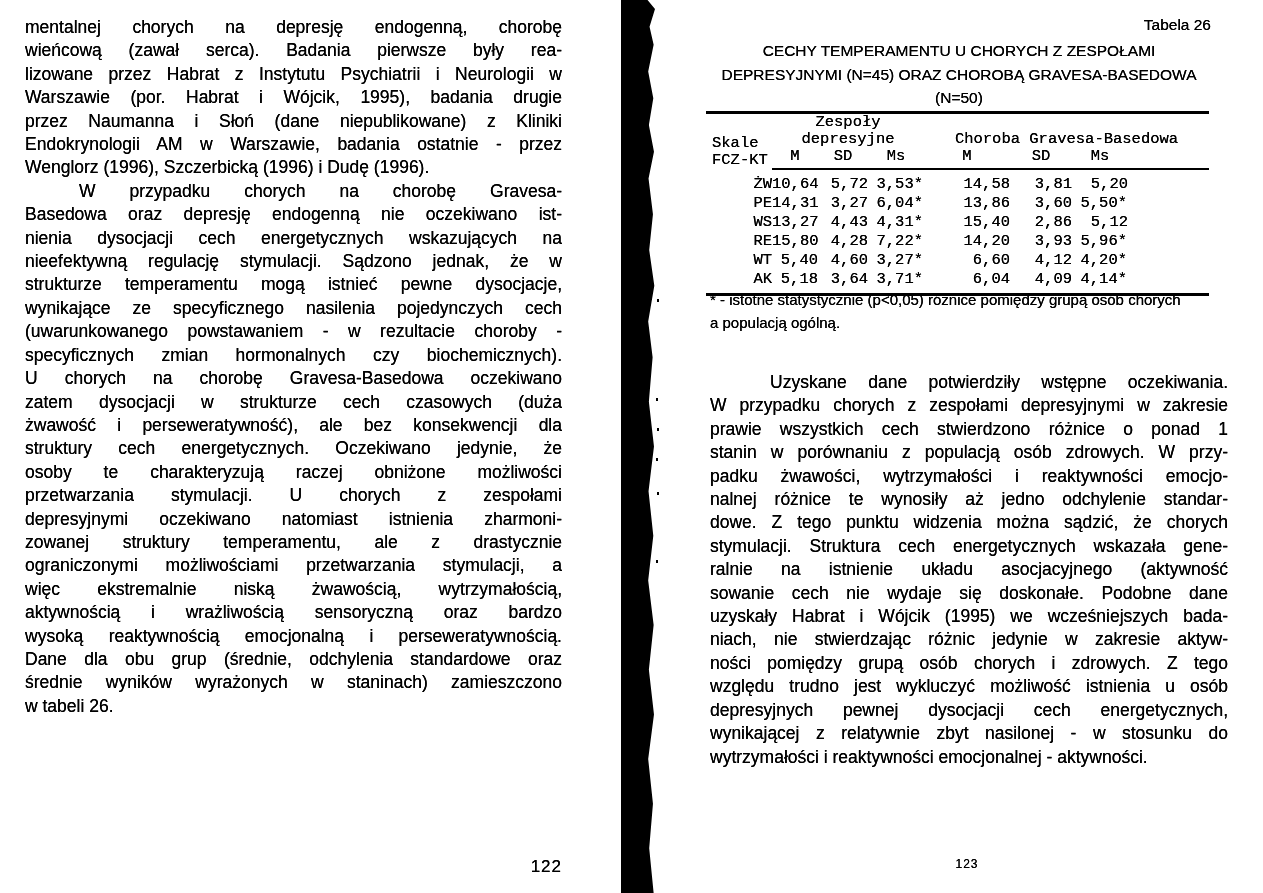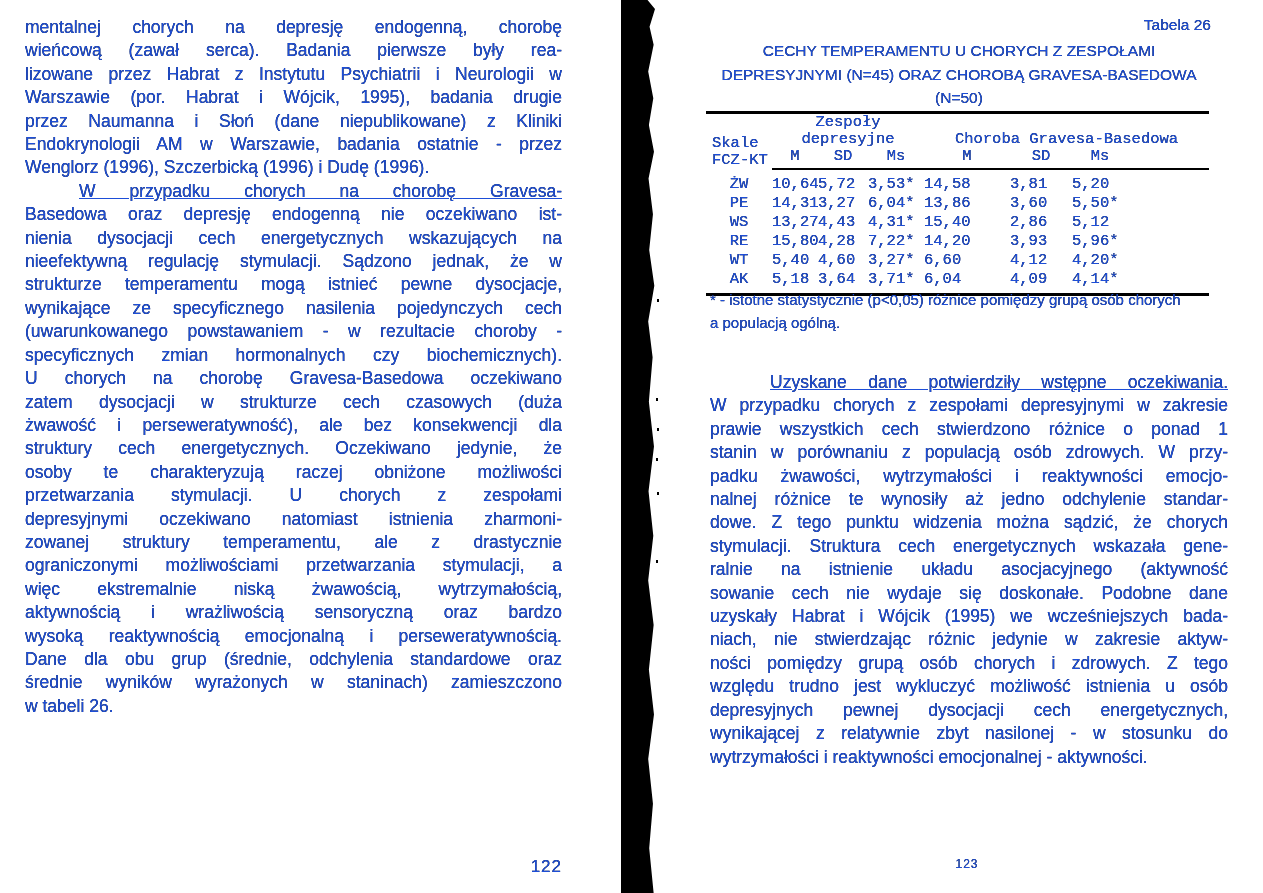--- a/index.html
+++ b/index.html
@@ -1,30 +1,30 @@
 <!DOCTYPE html>
 <html lang="pl"><head>
 <meta charset="utf-8">
 <style>
   html,body{margin:0;padding:0;background:#e8e8e8;}
   #canvas{
     position:relative;width:1263px;height:893px;background:#ffffff;
-    font-family:"Liberation Sans","DejaVu Sans",sans-serif;color:#1d4ed8;
+    font-family:"Liberation Sans","DejaVu Sans",sans-serif;color:#000000;
     overflow:hidden;
   }
   .scanlike{ text-shadow:0 0 .45px #000; }
 
   
   .left-text{
     position:absolute;left:25px;top:16px;width:537px;
     font-size:17.5px;line-height:23.4px;
   }
   .tline{white-space:normal;}
   .tline.just{text-align:justify;text-align-last:justify;}
-  .tline.ind{text-indent:54px;text-decoration:underline;}
+  .tline.ind{text-indent:54px;}
   .pagenum-left{
     position:absolute;left:25px;top:857px;width:537px;text-align:right;
     font-size:17px;letter-spacing:1px;
   }
 
   
   .gutter{
     position:absolute;left:621px;top:0;width:34px;height:893px;background:#000;
     clip-path:polygon(0 0,78% 0,100% 1%,84% 3%,96% 5%,80% 8%,95% 11%,82% 14%,
       97% 17%,81% 20%,94% 24%,83% 28%,98% 32%,80% 36%,93% 40%,82% 45%,97% 50%,
@@ -48,22 +48,22 @@
     font-family:Liberation Mono, monospace;
   }
   table.ttable thead th{
     font-weight:normal;vertical-align:bottom;padding:0;line-height:17px;
   }
   table.ttable thead tr.subhead th{border-bottom:2px solid #000;padding-bottom:3px;}
   table.ttable .skale-cell{text-align:left;padding-left:6px;line-height:17px;}
   table.ttable td{padding:0;line-height:19px;}
   table.ttable tbody tr:first-child td{padding-top:5px;}
   table.ttable tbody tr:last-child td{padding-bottom:4px;}
-  td.scale{ text-align:center;padding-left:6px; }
-  td.num{ padding-right:8px; }
+  td.scale{ text-align:right;padding-left:6px; }
+  td.num{ text-align:right;padding-right:8px; }
   td.num.star{ padding-right:1px; }
   th.numh{ text-align:center; }
   .footnote{
     position:absolute;top:288px;left:4px;width:506px;
     font-size:15px;line-height:23px;
   }
   .body-text{
     position:absolute;top:371px;left:4px;width:518px;
     font-size:17.5px;line-height:23.4px;
   }

